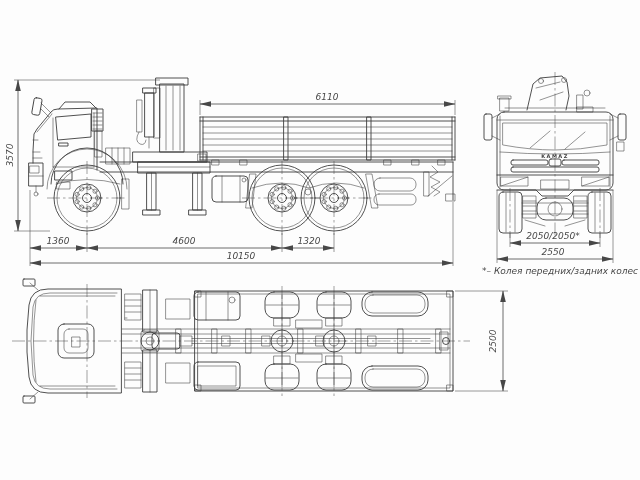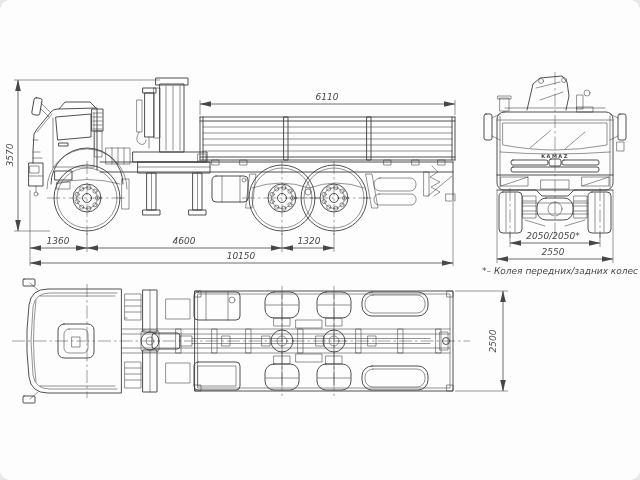--- a/index.html
+++ b/index.html
@@ -1,21 +1,21 @@
 <!DOCTYPE html>
 <html style="--background: #fdfdfd; --line: #3d3d3d; --dim: #474747;"><head>
 <meta charset="utf-8">
 <style>
   :root{
     --background:#fdfdfd;
     --line:#3d3d3d;
     --dim:#474747;
   }
   html,body{margin:0;padding:0;background:#e8e8e8;}
-  .stage{width:640px;height:480px;background:var(--background);position:relative;overflow:hidden;border-radius:10px;}
+  .stage{width:640px;height:480px;background:var(--background);position:relative;overflow:hidden;}
   svg{display:block;}
   .s1{fill:none;stroke:var(--line);stroke-width:.9;stroke-linecap:round;stroke-linejoin:round;}
   .s0{fill:none;stroke:var(--line);stroke-width:.55;stroke-linecap:round;stroke-linejoin:round;}
   .dim{fill:none;stroke:var(--dim);stroke-width:.8;}
   .ext{fill:none;stroke:var(--dim);stroke-width:.55;}
   .cl{fill:none;stroke:var(--dim);stroke-width:.5;stroke-dasharray:13 3 2.5 3;}
   .dimtxt{font:italic 9px "DejaVu Sans",sans-serif;fill:var(--dim);}
   .note{font:italic 9px "DejaVu Sans",sans-serif;fill:var(--dim);}
   .brand{font:bold 5px "DejaVu Sans",sans-serif;letter-spacing:1.5px;fill:var(--line);}
 </style>

